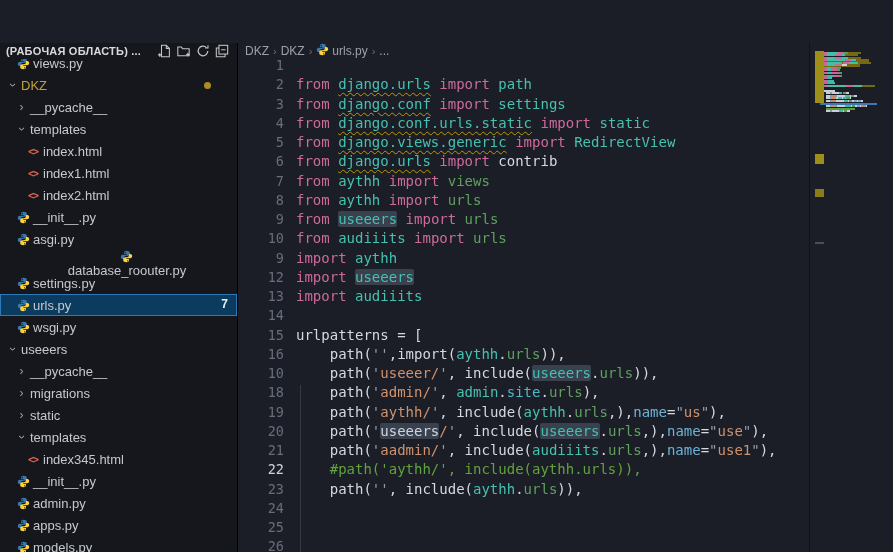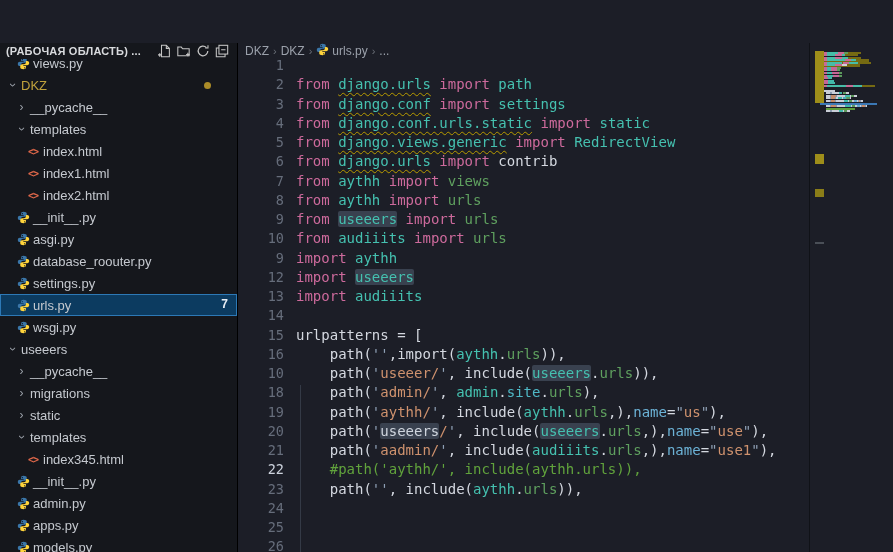--- a/index.html
+++ b/index.html
@@ -159,21 +159,21 @@
         </div>
         <div class="trow" style="padding-left: 15px;">
           <span class="ficon">
             <svg width="13" height="13" viewBox="0 0 16 16">
               <path fill="#3a76a8" d="M8 1C6 1 5 1.9 5 3.1V5h3.2v.8H3.4C2 5.8 1 6.9 1 8.5S2 11.2 3.4 11.2H5V9.4C5 8 6.1 7 7.5 7h2.4c1.1 0 2.1-.9 2.1-2V3.1C12 1.9 10.5 1 8 1zM6.6 2.5a.8.8 0 1 1 0 1.6.8.8 0 0 1 0-1.6z"></path>
               <path fill="#ffd43b" d="M8 15c2 0 3-.9 3-2.1V11H7.8v-.8h4.8c1.4 0 2.4-1.1 2.4-2.7s-1-2.7-2.4-2.7H11v1.8C11 8 9.9 9 8.5 9H6.1C5 9 4 9.9 4 11v1.9C4 14.1 5.5 15 8 15zm1.4-2.5a.8.8 0 1 1 0 1.6.8.8 0 0 1 0-1.6z"></path>
             </svg>
           </span>
           <span class="tlabel">asgi.py</span>
         </div>
-        <div class="trow" style="padding-left: 15px;">
+        <div class="trow" style="padding-left: 15px; flex-direction: column;">
           <span class="ficon">
             <svg width="13" height="13" viewBox="0 0 16 16">
               <path fill="#3a76a8" d="M8 1C6 1 5 1.9 5 3.1V5h3.2v.8H3.4C2 5.8 1 6.9 1 8.5S2 11.2 3.4 11.2H5V9.4C5 8 6.1 7 7.5 7h2.4c1.1 0 2.1-.9 2.1-2V3.1C12 1.9 10.5 1 8 1zM6.6 2.5a.8.8 0 1 1 0 1.6.8.8 0 0 1 0-1.6z"></path>
               <path fill="#ffd43b" d="M8 15c2 0 3-.9 3-2.1V11H7.8v-.8h4.8c1.4 0 2.4-1.1 2.4-2.7s-1-2.7-2.4-2.7H11v1.8C11 8 9.9 9 8.5 9H6.1C5 9 4 9.9 4 11v1.9C4 14.1 5.5 15 8 15zm1.4-2.5a.8.8 0 1 1 0 1.6.8.8 0 0 1 0-1.6z"></path>
             </svg>
           </span>
           <span class="tlabel">database_roouter.py</span>
         </div>
         <div class="trow" style="padding-left: 15px;">
           <span class="ficon">

